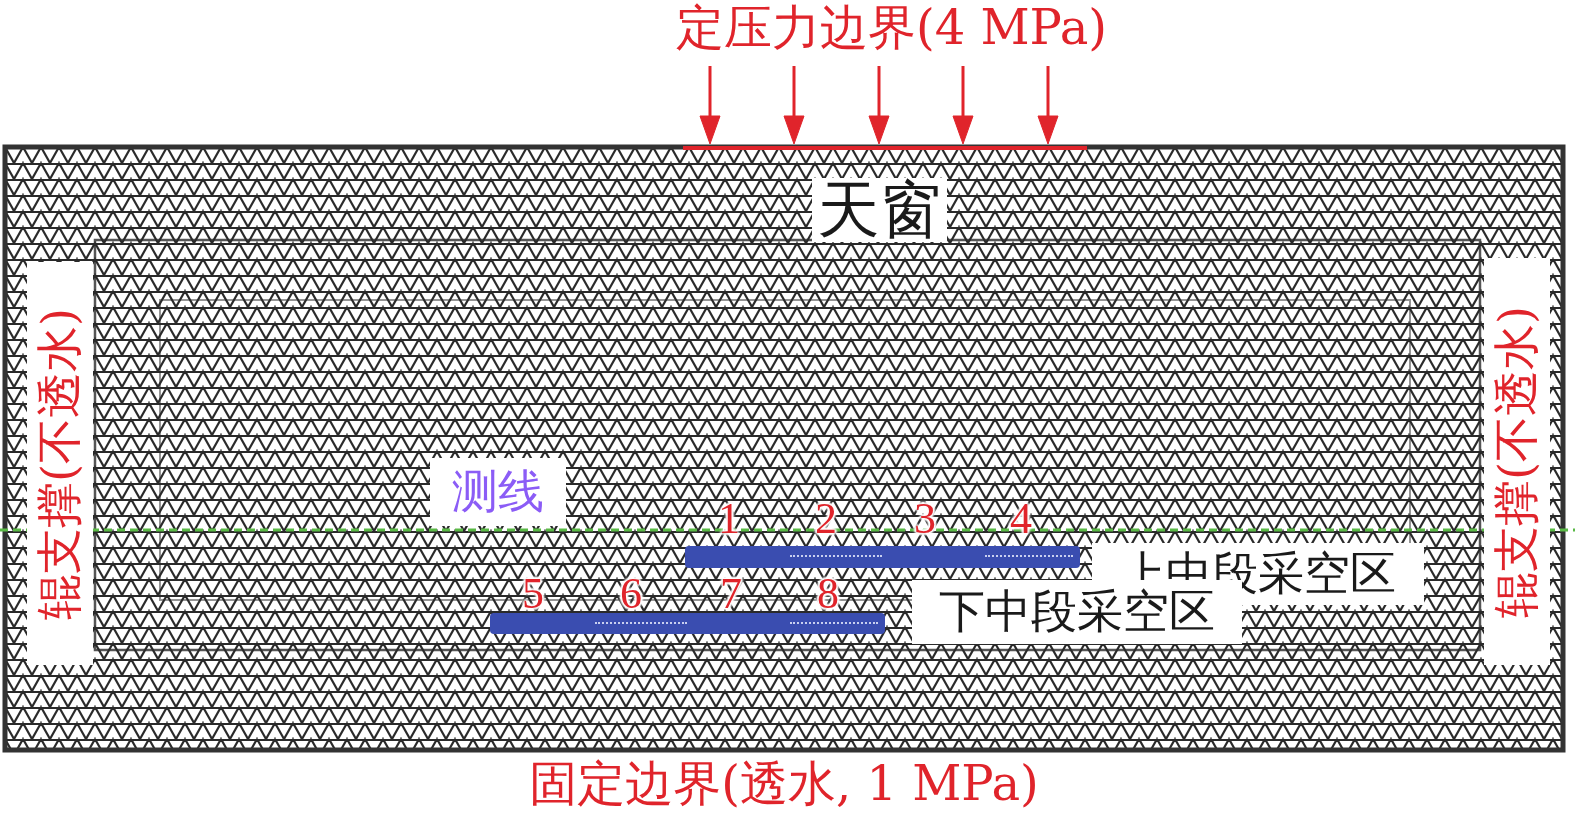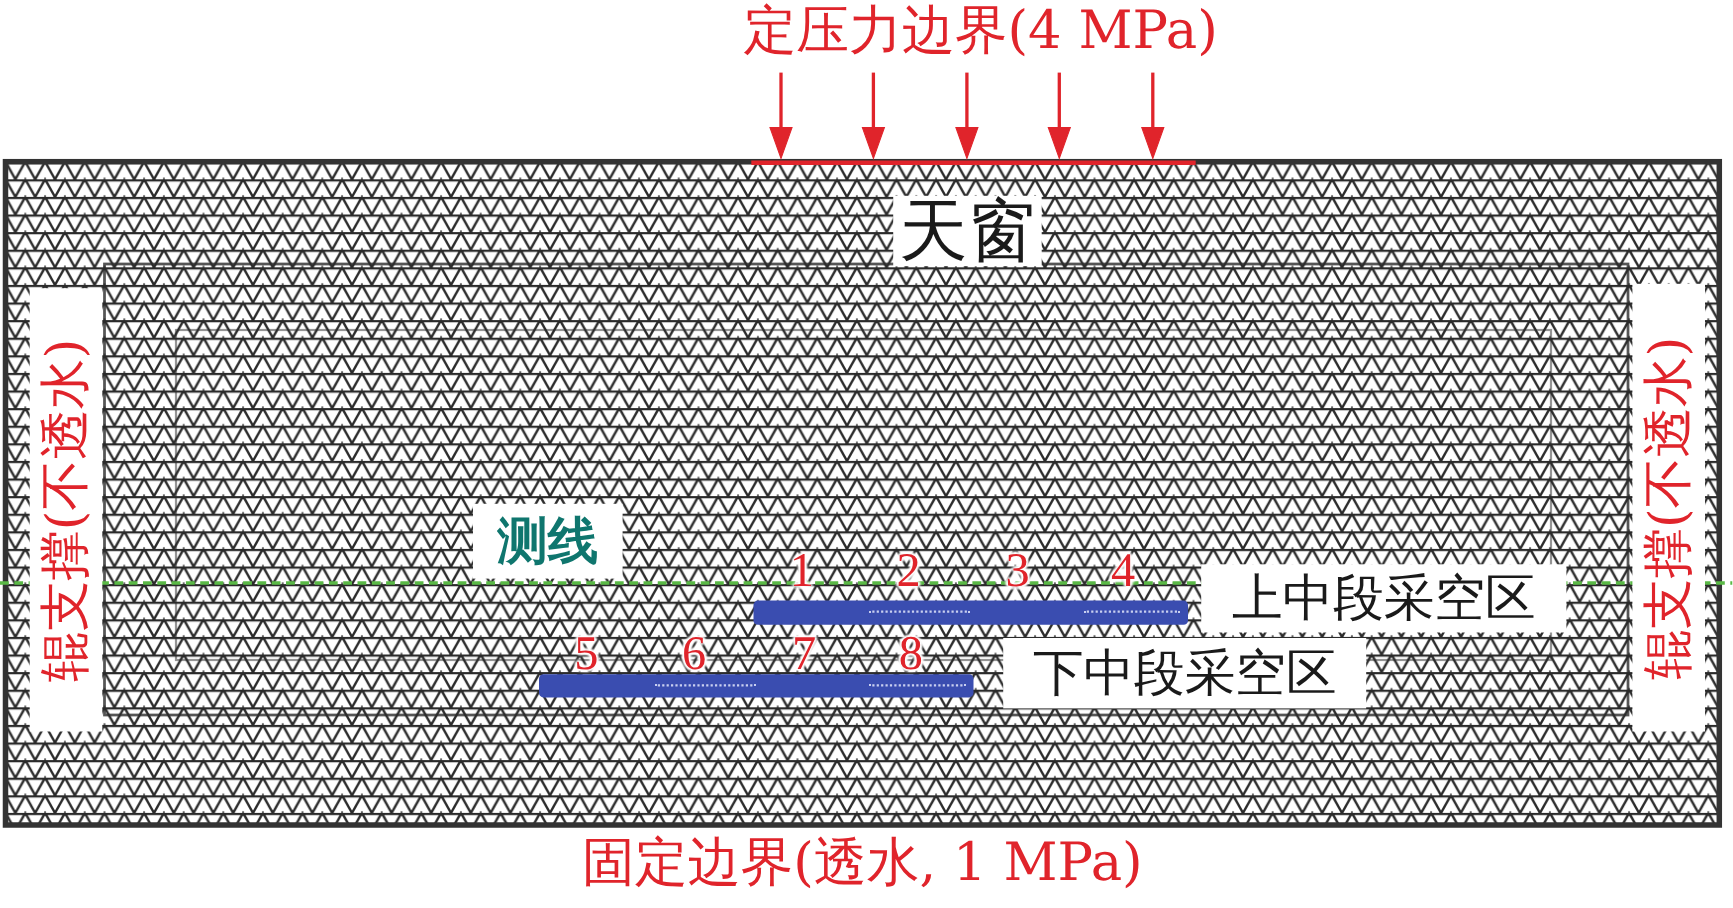--- a/index.html
+++ b/index.html
@@ -4,21 +4,21 @@
 <style>
   html, body { margin: 0; padding: 0; background: #ffffff; }
   body { width: 1575px; height: 825px; position: relative; overflow: hidden;
          font-family: "DejaVu Serif", "Liberation Serif", serif; }
   .abs { position: absolute; }
   #mesh-svg { position: absolute; left: 0; top: 0; }
   .label-box { position: absolute; background: #ffffff; display: flex;
                align-items: center; justify-content: center; white-space: nowrap; }
   .red { color: #e0242b; }
   .black { color: #1a1a1a; }
-  .green { color: #0f766e; font-weight: bold; }
+  .green { color: #8b5cf6; }
   .top-title { left: 0; width: 1575px; top: -4px; text-align: center;
                font-size: 48px; padding-left: 208px; box-sizing: border-box; }
   .bottom-title { left: 0; width: 1378px; top: 752px; text-align: center;
                   font-size: 48px; padding-left: 190px; box-sizing: border-box; }
   .vlabel span { display: inline-block; transform: rotate(-90deg); font-size: 46px; }
   .num { position: absolute; font-size: 44px; font-weight: normal; color: #e0242b;
          font-family: "Liberation Serif", serif;
          text-shadow: 0 0 3px #fff, 0 0 3px #fff, 0 0 4px #fff, 2px 0 2px #fff, -2px 0 2px #fff, 0 2px 2px #fff, 0 -2px 2px #fff; }
   .zone-bar { position: absolute; background: #3a4db0; border-radius: 4px; }
   .zone-bar .dots { position: absolute; top: 9px; height: 4px; border-top: 2px dotted #c9d0f0; }
@@ -97,21 +97,21 @@
 <div class="zone-bar" style="left:685px; top:546px; width:395px; height:22px;">
   <div class="dots" style="left:105px; width:92px;"></div>
   <div class="dots" style="left:300px; width:88px;"></div>
 </div>
 
 <div class="zone-bar" style="left:490px; top:613px; width:395px; height:21px;">
   <div class="dots" style="left:105px; width:92px;"></div>
   <div class="dots" style="left:300px; width:88px;"></div>
 </div>
 
-<div class="label-box black" style="left:1092px; top:513px; width:332px; height:62px; font-size:46px;">
+<div class="label-box black" style="left:1092px; top:543px; width:332px; height:62px; font-size:46px;">
   <span>上中段采空区</span>
 </div>
 
 <div class="label-box black" style="left:912px; top:580px; width:330px; height:64px; font-size:46px;text-align:center;">
   <span>下中段采空区</span>
 </div>
 
 <div class="num" style="left:718px; top:493px;">1</div>
 <div class="num" style="left:815px; top:493px;">2</div>
 <div class="num" style="left:914px; top:493px;">3</div>

